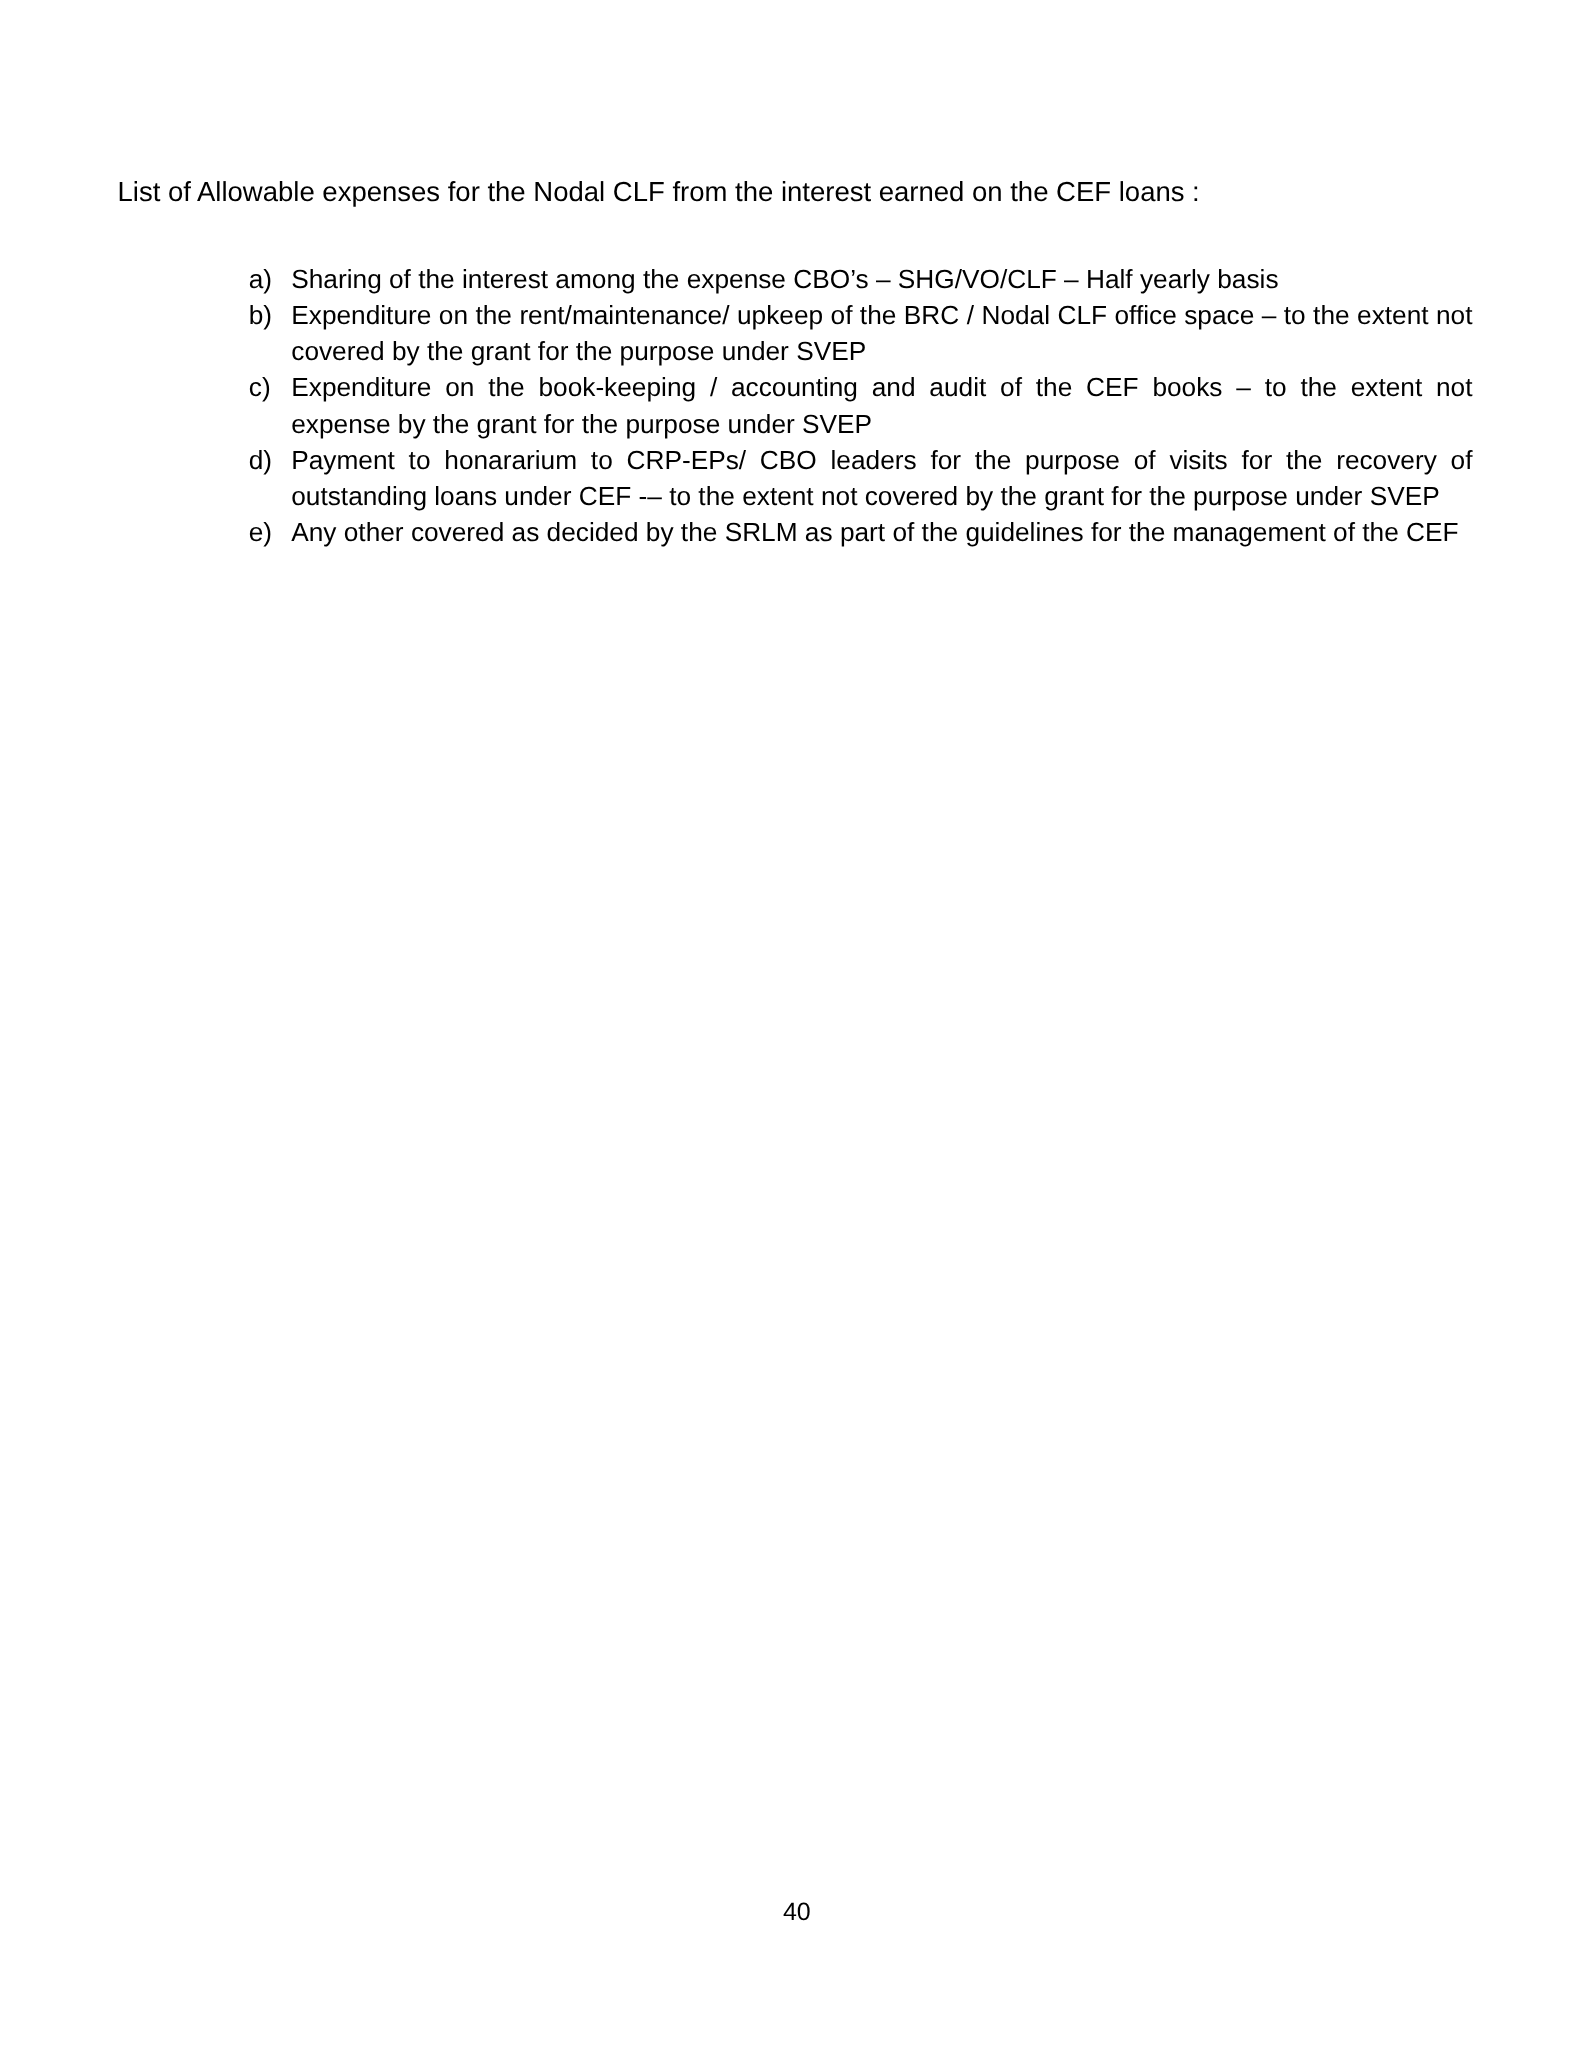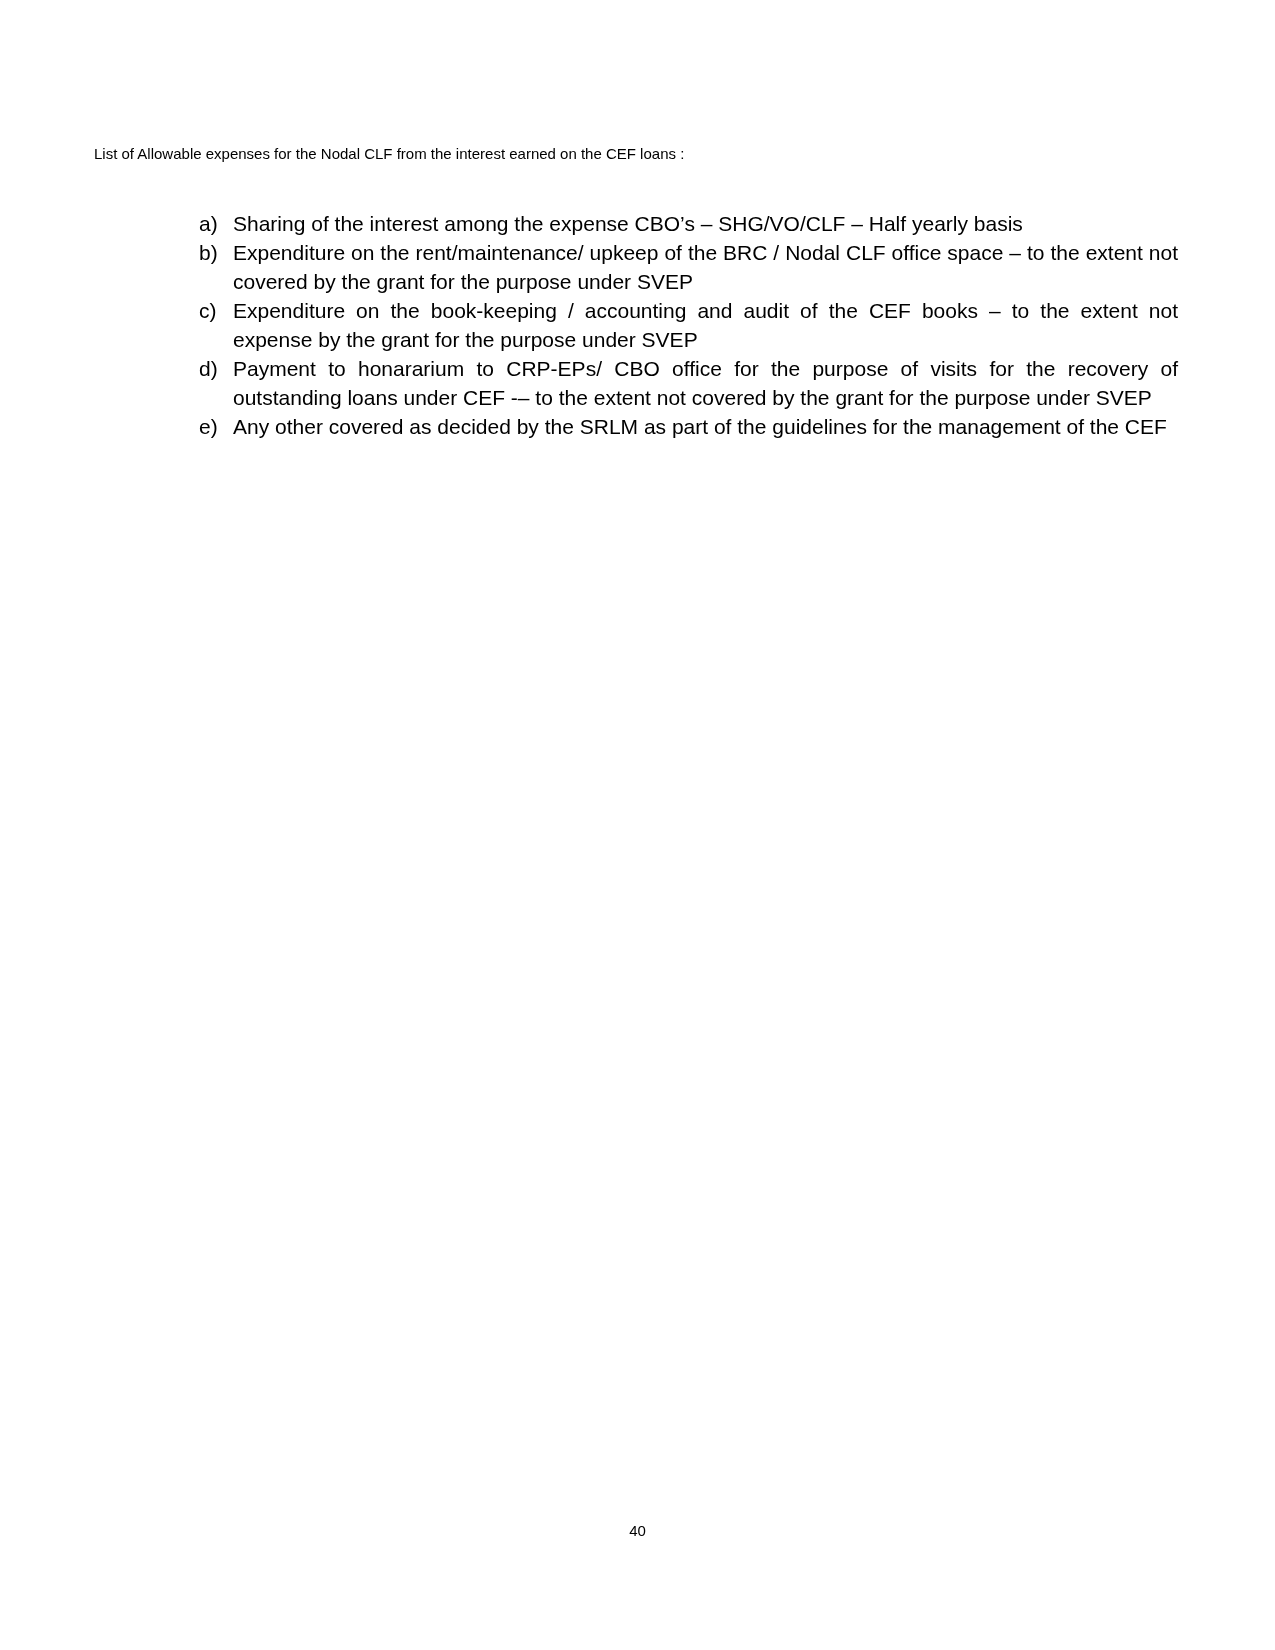--- a/index.html
+++ b/index.html
@@ -17,21 +17,21 @@
     font-size: 21px;
     line-height: 29px;
     overflow: hidden;
   }
   .doc-title {
     position: absolute;
     left: 94px;
     top: 139px;
     right: 82px;
     margin: 0;
-    font-size: 15px;
+    font-size: 22px;
     font-weight: normal;
     white-space: nowrap;
   }
   .expense-list {
     position: absolute;
     left: 199px;
     top: 209px;
     width: 979px;
     margin: 0;
     padding: 0;
@@ -49,21 +49,21 @@
     flex: 1 1 auto;
     text-align: justify;
     text-justify: inter-word;
   }
   .page-number {
     position: absolute;
     top: 1516px;
     left: 0;
     width: 100%;
     text-align: center;
-    font-size: 15px;
+    font-size: 20px;
   }
 </style>
 </head>
 <body>
 
 <div class="page">
 
   <p class="doc-title">List of Allowable expenses for the Nodal CLF from the interest earned on the CEF loans :</p>
 
   <div class="expense-list">
@@ -78,21 +78,21 @@
       <span class="item-text">Expenditure on the rent/maintenance/ upkeep of the BRC / Nodal CLF office space – to the extent not covered by the grant for the purpose under SVEP</span>
     </div>
 
     <div class="expense-item">
       <span class="marker">c)</span>
       <span class="item-text">Expenditure on the book-keeping / accounting and audit of the CEF books – to the extent not expense by the grant for the purpose under SVEP</span>
     </div>
 
     <div class="expense-item">
       <span class="marker">d)</span>
-      <span class="item-text">Payment to honararium to CRP-EPs/ CBO office for the purpose of visits for the recovery of outstanding loans under CEF -– to the extent not covered by the grant for the purpose under SVEP</span>
+      <span class="item-text">Payment to honararium to CRP-EPs/ CBO leaders for the purpose of visits for the recovery of outstanding loans under CEF -– to the extent not covered by the grant for the purpose under SVEP</span>
     </div>
 
     <div class="expense-item">
       <span class="marker">e)</span>
       <span class="item-text">Any other covered as decided by the SRLM as part of the guidelines for the management of the CEF</span>
     </div>
 
   </div>
 
   <div class="page-number">40</div>

